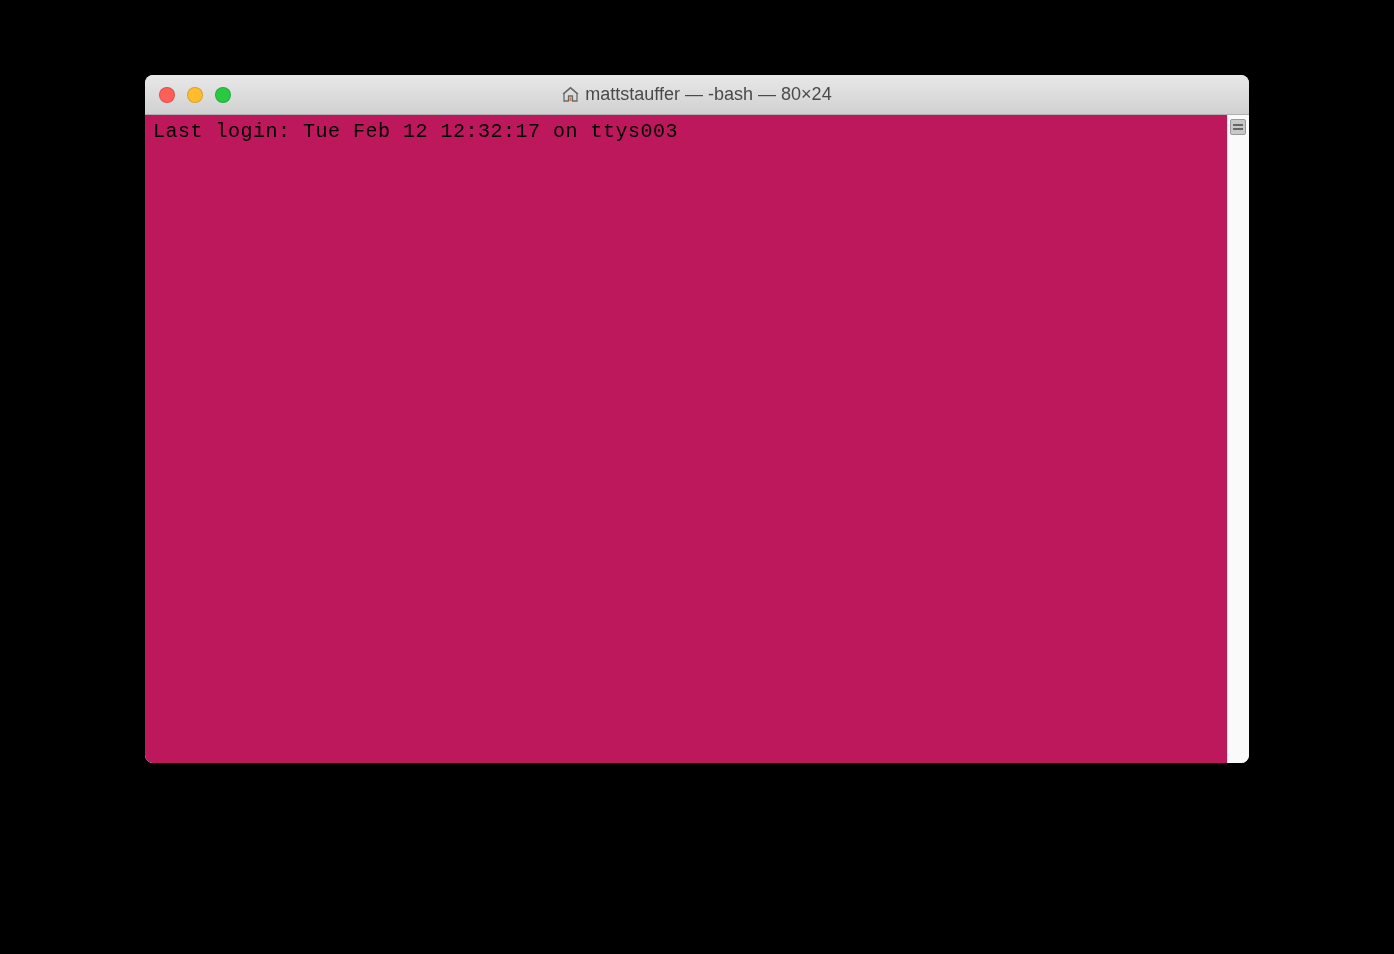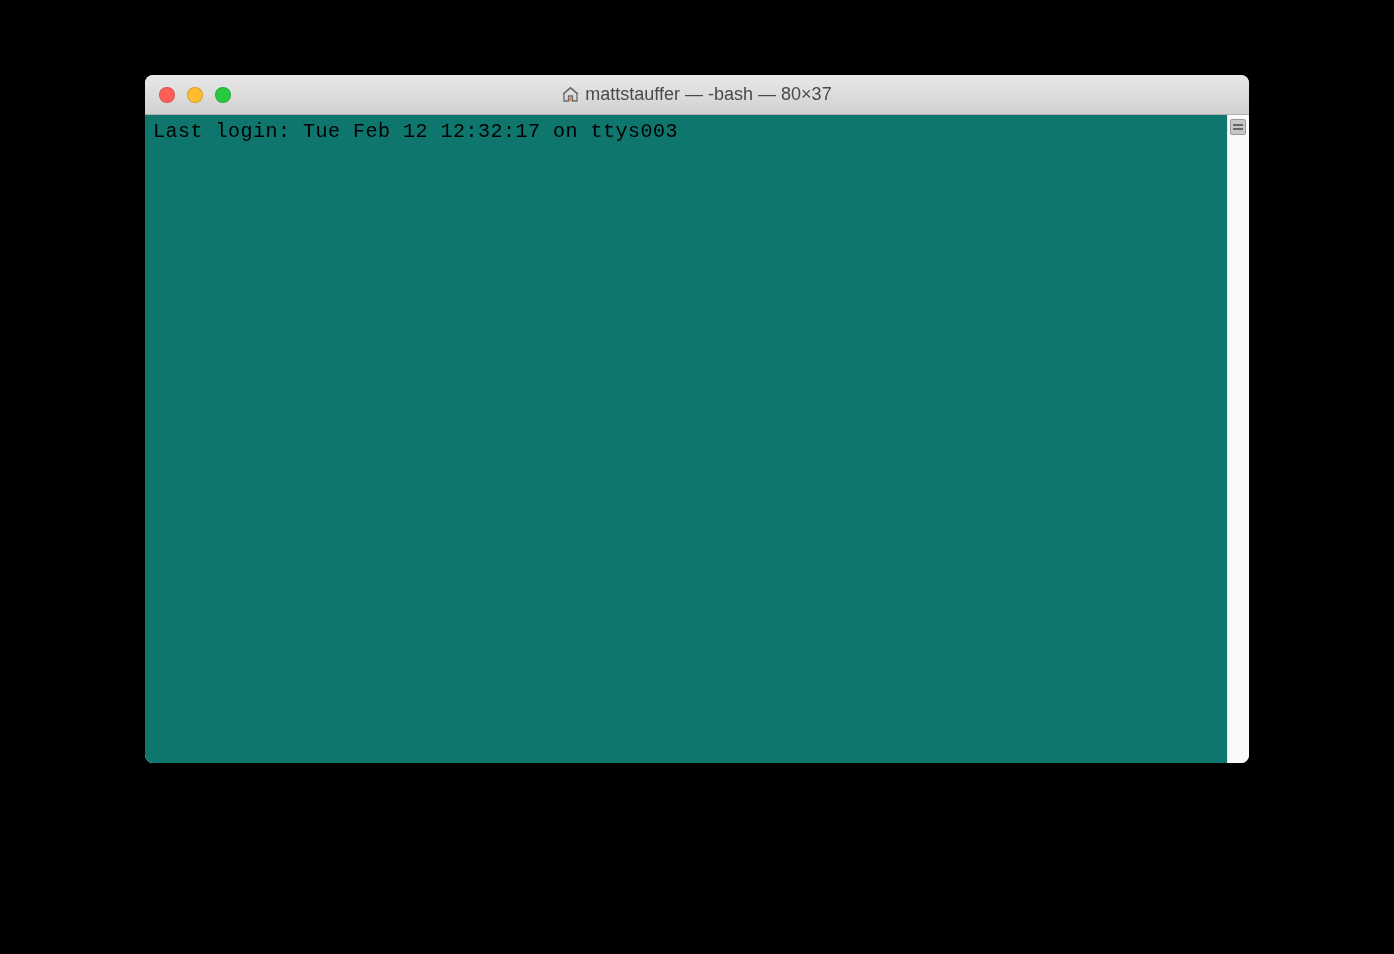--- a/index.html
+++ b/index.html
@@ -91,21 +91,21 @@
       position: relative;
     }
     
     .terminal-content {
       flex: 1;
       padding: 4px 8px;
       font-family: "SF Mono", Menlo, Monaco, "Courier New", monospace;
       font-size: 20px;
       line-height: 26px;
       color: #000;
-      background: #0f766e;
+      background: #be185d;
       letter-spacing: 0.5px;
     }
     
     .terminal-line {
       white-space: pre;
     }
     
     .cursor-block {
       display: inline-block;
       width: 12px;
@@ -157,21 +157,21 @@
       <div class="traffic-light maximize"></div>
     </div>
     <div class="window-title">
       <span class="home-icon">
         <svg viewBox="0 0 17 17" width="17" height="17">
           <path d="M 8.5 2 L 2 7.5 L 2 15 L 6.5 15 L 6.5 10 L 10.5 10 L 10.5 15 L 15 15 L 15 7.5 Z" fill="none" stroke="#6a6a6a" stroke-width="1.3"></path>
           <path d="M 1 8 L 8.5 1.5 L 16 8" fill="none" stroke="#6a6a6a" stroke-width="1.3"></path>
           <rect x="7.5" y="11.5" width="2" height="3.5" fill="#d97a3a"></rect>
         </svg>
       </span>
-      <span>mattstauffer — -bash — 80×37</span>
+      <span>mattstauffer — -bash — 80×24</span>
     </div>
   </div>
   <div class="terminal-body">
     <div class="terminal-content">
       <div class="terminal-line">Last login: Tue Feb 12 12:32:17 on ttys003</div>
     </div>
     <div class="scrollbar-area">
       <div class="scrollbar-indicator"></div>
     </div>
   </div>

